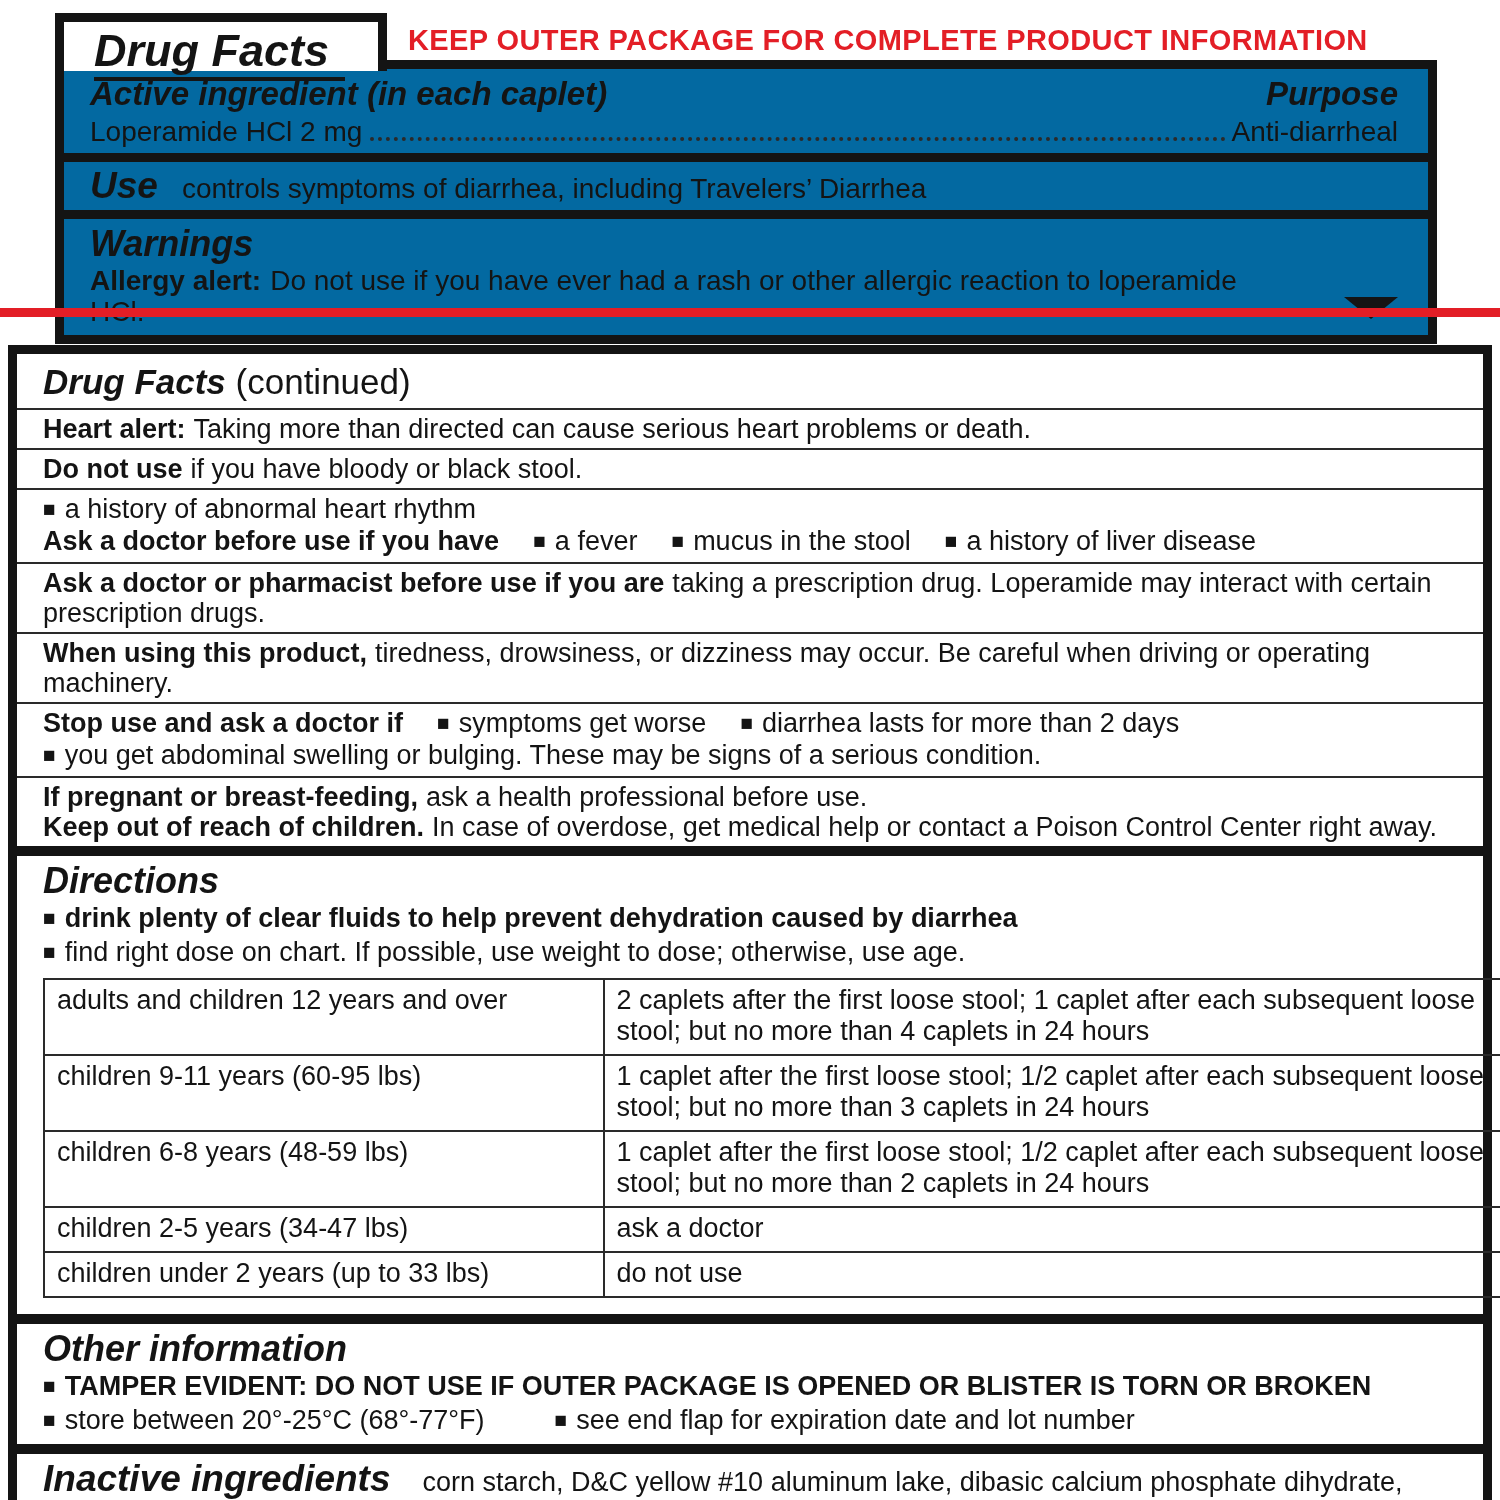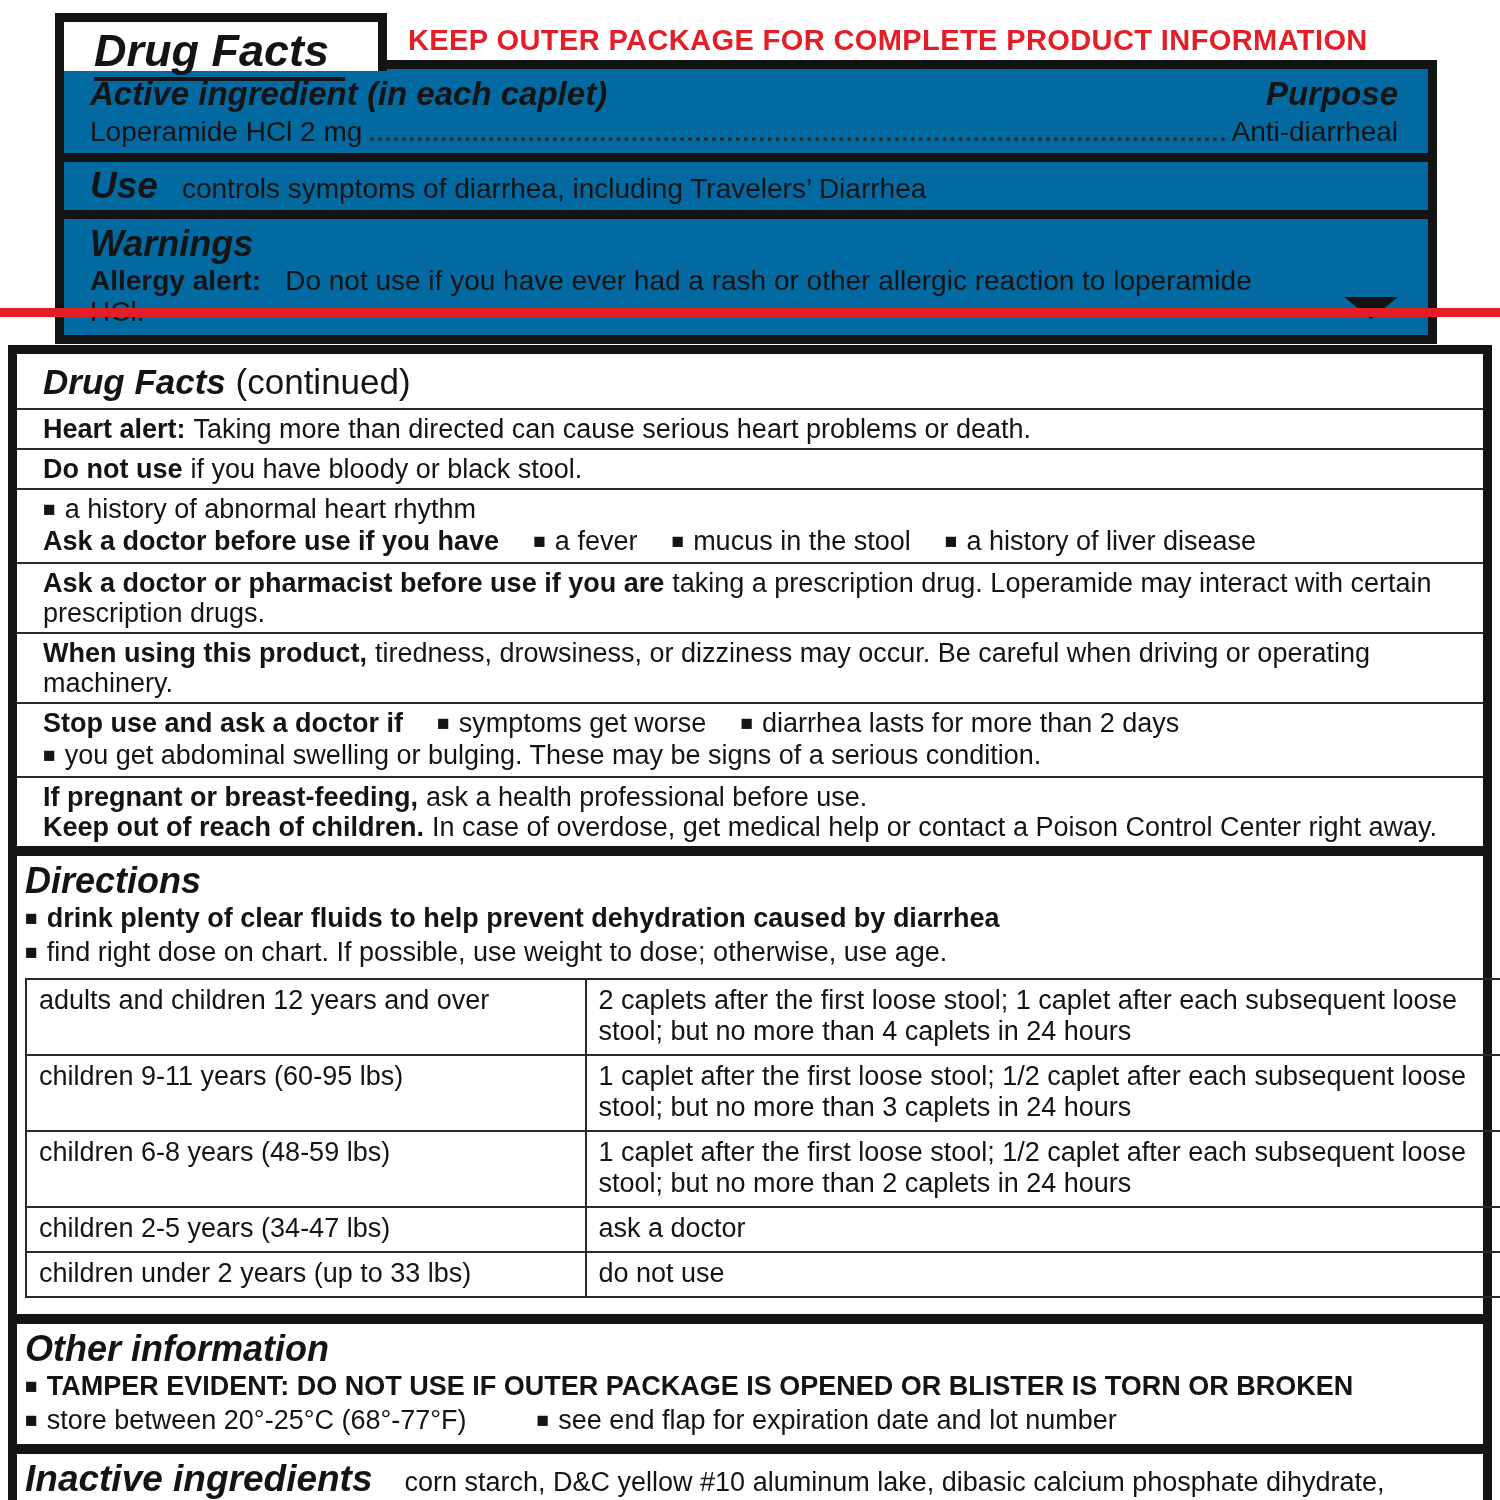--- a/index.html
+++ b/index.html
@@ -36,21 +36,21 @@
   .hbar{height:9px;background:#141414;}
   .ai-head{display:flex;justify-content:space-between;align-items:baseline;
     font-size:33px;line-height:42px;font-weight:bold;font-style:italic;}
   .leader-row{display:flex;align-items:baseline;font-size:28px;line-height:34px;}
   .leader-dots{flex:1;border-bottom:4px dotted #2a2a2a;margin:0 5px 7px 8px;}
   .use-row{display:flex;align-items:baseline;gap:24px;padding-top:3px;padding-bottom:5px;}
   .use-head{font-size:37px;line-height:40px;}
   .use-text{font-size:28px;}
   .warn-head{font-size:36px;line-height:42px;}
   .warn-line{font-size:28px;line-height:31px;padding-right:110px;}
-  .warn-line .b{margin-right:24px;}
+  .warn-line .b{margin-right:9px;}
   .tri{
     position:absolute;right:30px;bottom:16px;width:0;height:0;
     border-left:27px solid transparent;border-right:27px solid transparent;
     border-top:22px solid #141414;
   }
 
   
   .redline{position:absolute;left:0;top:308px;width:1500px;height:9px;}
 
   
@@ -60,21 +60,21 @@
     font-size:27px;line-height:30px;
   }
   .p2-header{padding:7px 26px 5px 26px;font-size:35px;line-height:42px;}
   .p2-header .reg{font-weight:normal;font-style:normal;}
   .wrow{padding:4px 26px 4px 26px;border-top:2px solid #2a2a2a;}
   .wrow .b{margin-right:8px;}
   .sepbar{height:10px;background:#141414;}
   .bullet::before{content:"■";font-size:.78em;margin-right:9px;position:relative;top:-2px;}
   .bullet.gap{margin-left:34px;}
   .bullet.first{margin-left:26px;}
-  .sec{padding:4px 26px 6px 8px;}
+  .sec{padding:4px 26px 6px 26px;}
   .sec-head{font-size:36px;line-height:42px;}
   .dir-bullet{font-size:27px;line-height:32px;}
   .dose-table{
     border-collapse:collapse;margin:8px 0 10px 0;width:1484px;table-layout:fixed;
   }
   .dose-table td{
     border:2px solid #2a2a2a;vertical-align:top;padding:5px 12px 7px 12px;
     font-size:27px;line-height:31px;
   }
   .dose-table td.c1{width:36%;}

